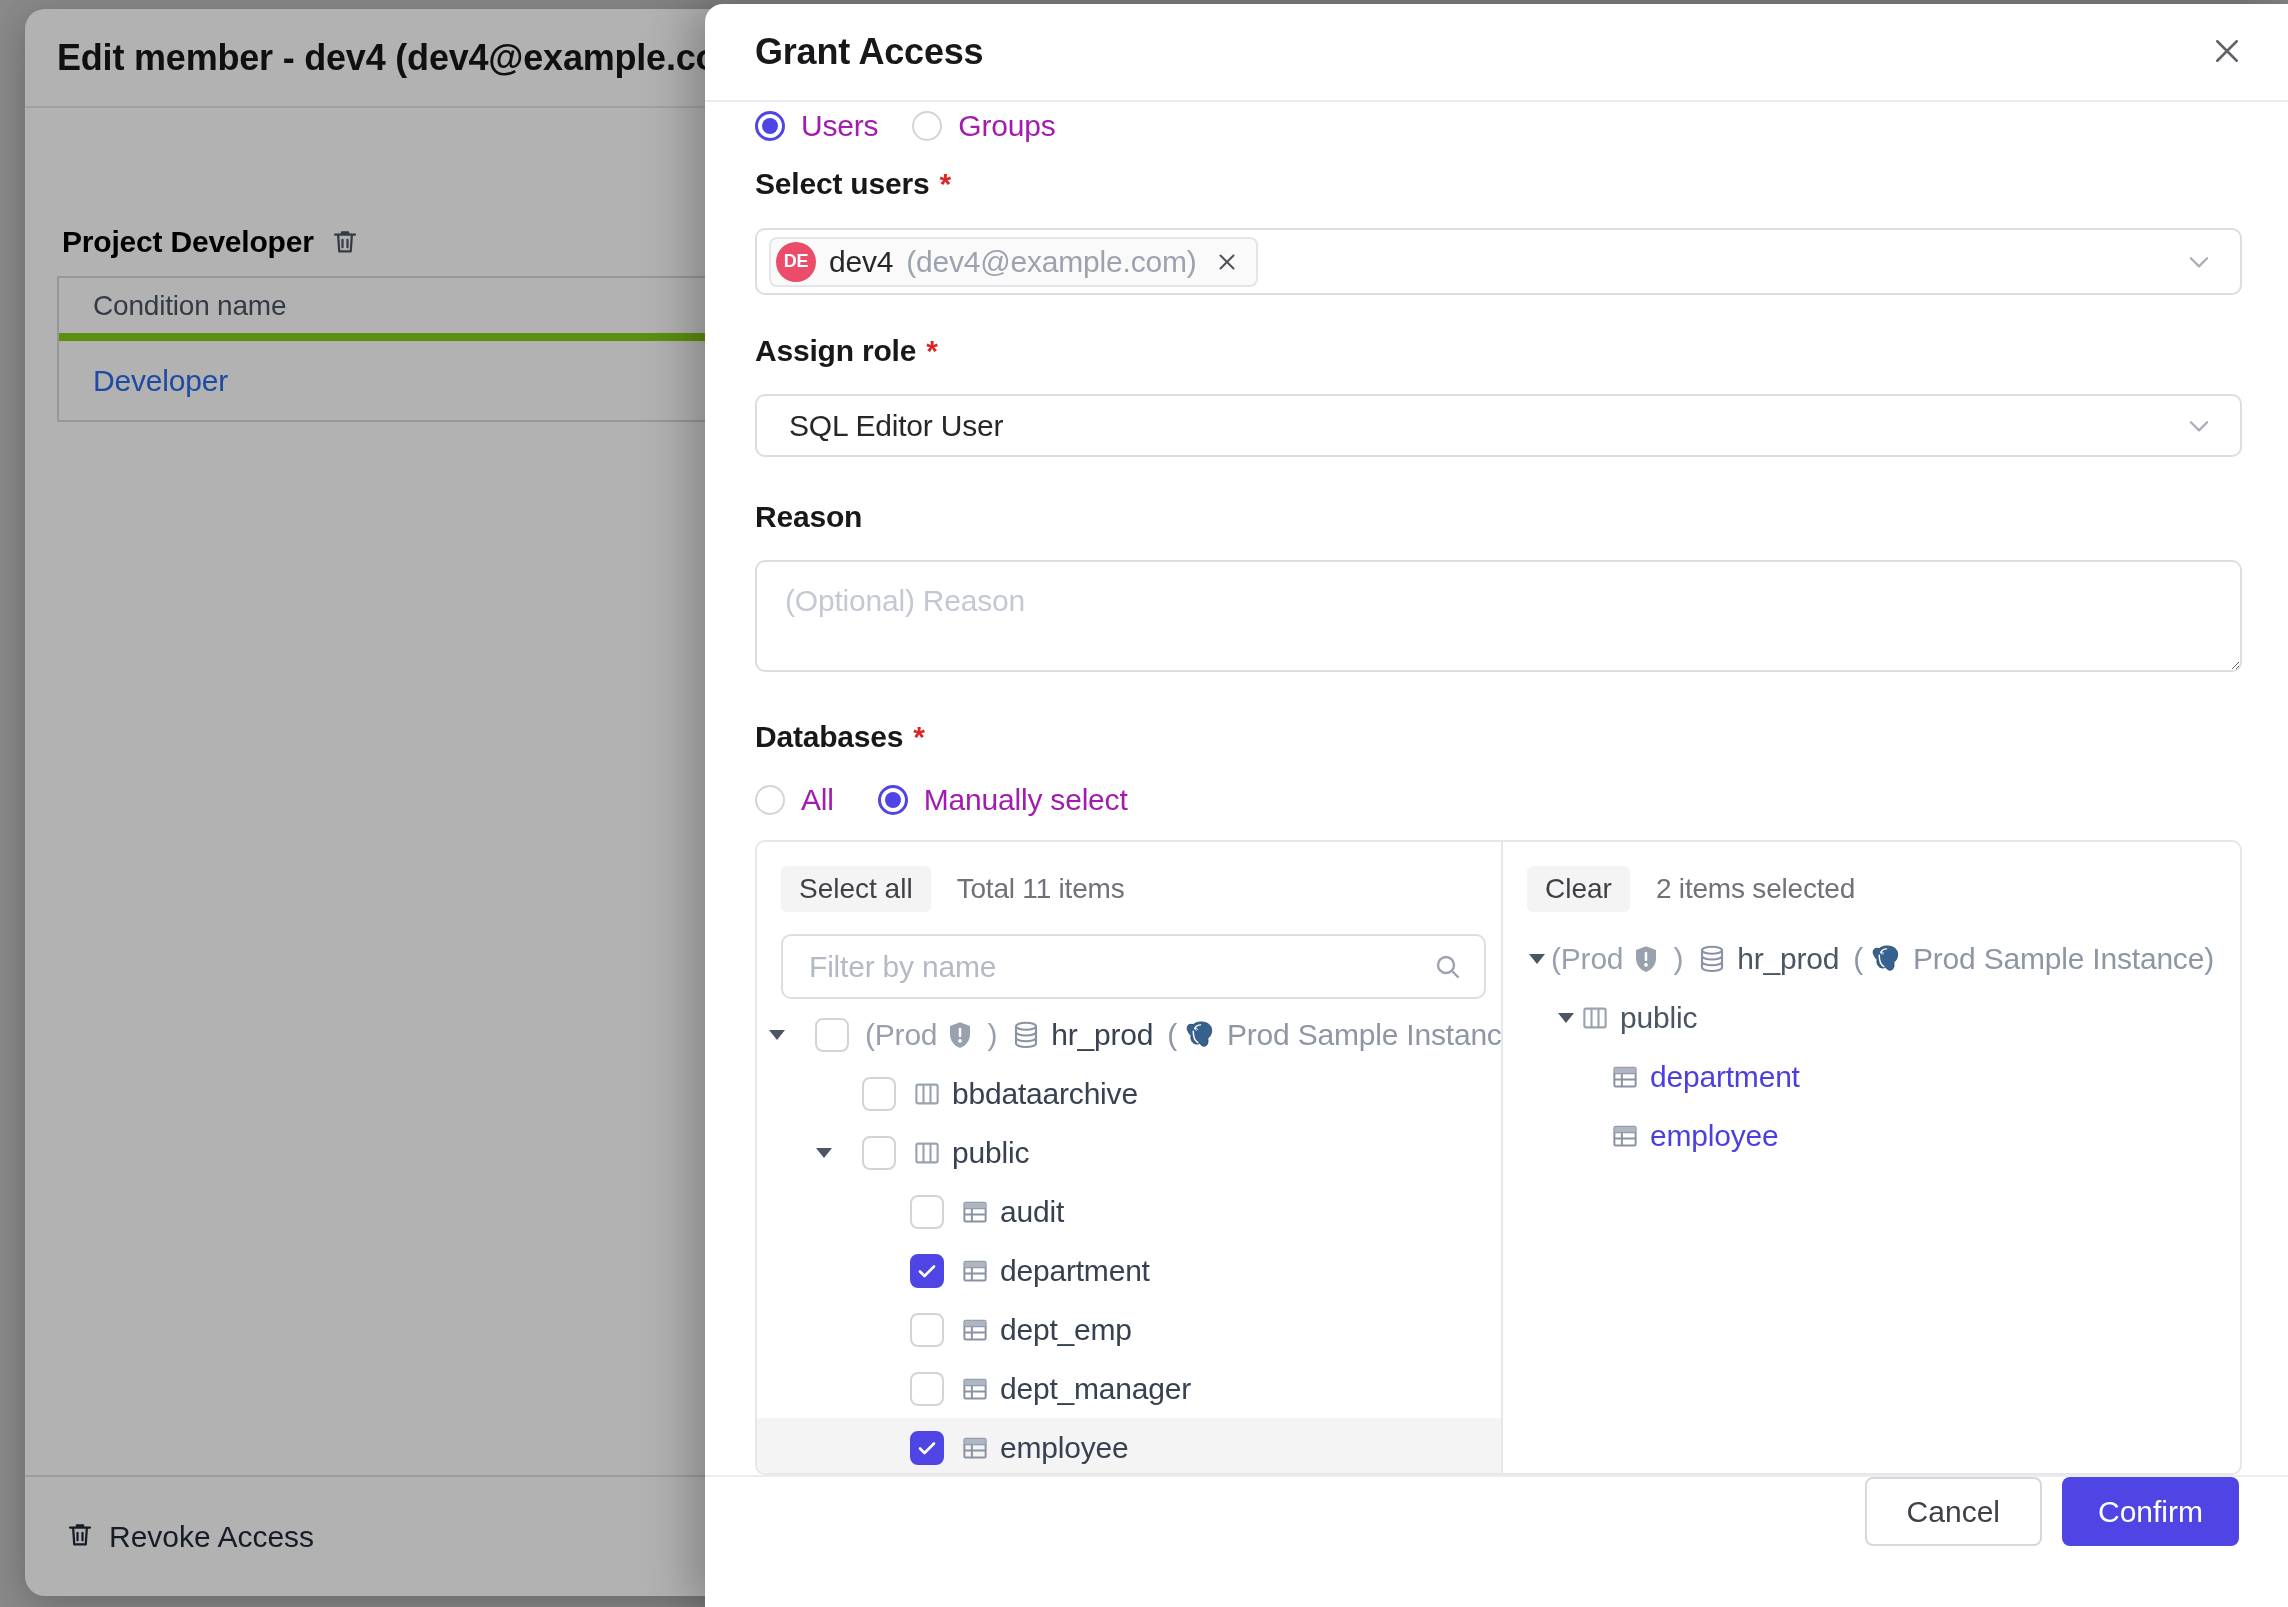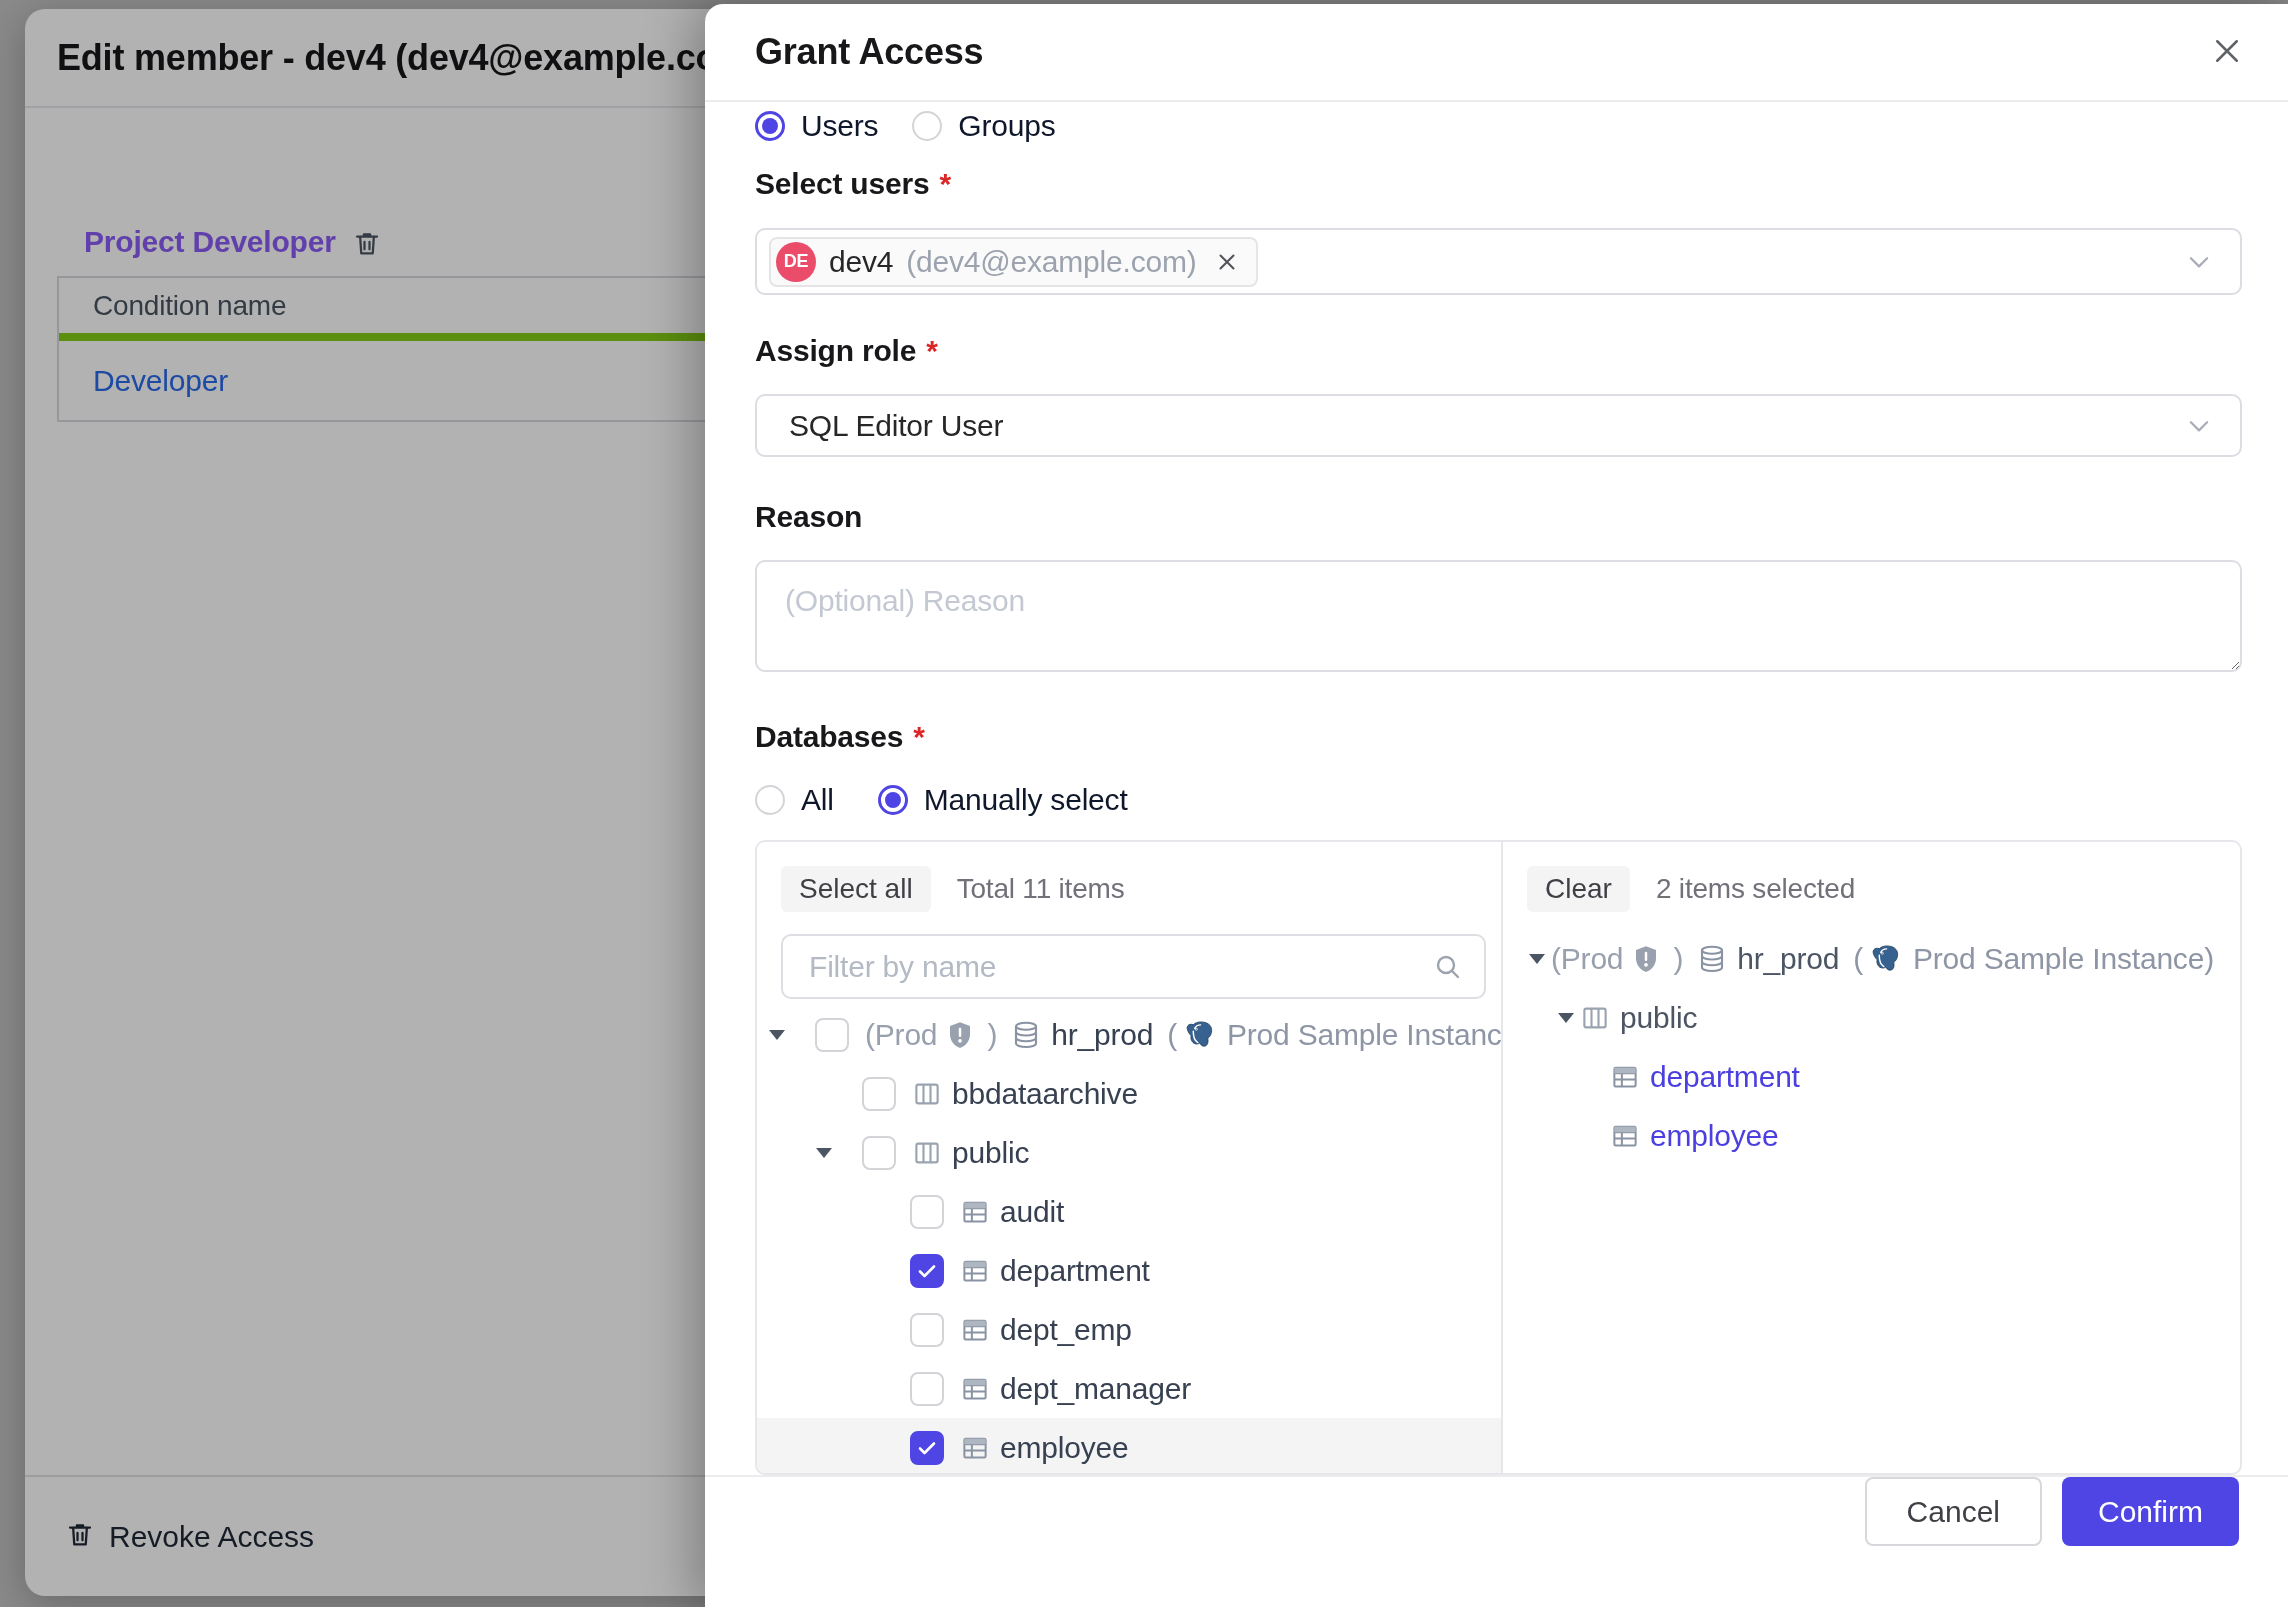--- a/index.html
+++ b/index.html
@@ -22,22 +22,22 @@
     position:absolute;left:25px;top:9px;width:2277px;height:1587px;
     background:#fff;border-radius:20px;box-shadow:0 8px 40px rgba(0,0,0,.25);
     overflow:hidden;
   }
   .edit-header{
     height:99px;border-bottom:2px solid #e5e7eb;
     display:flex;align-items:center;padding:0 32px;
   }
   .edit-title{font-size:36px;font-weight:700;color:#18181b;white-space:nowrap;overflow:hidden;}
   .proj-role{
-    position:absolute;left:59px;top:216px;display:flex;align-items:flex-end;gap:16px;
-    font-size:30px;font-weight:600;color:#8b5cf6;
+    position:absolute;left:37px;top:216px;display:flex;align-items:center;gap:16px;
+    font-size:30px;font-weight:600;color:#000000;
   }
   .cond-table{
     position:absolute;left:32px;top:267px;width:1139px;
     border:2px solid #d6d9de;
   }
   .cond-head{
     height:63px;display:flex;align-items:center;padding-left:34px;
     border-bottom:8px solid #84cc16;
     font-size:28px;font-weight:500;color:#4b5563;
   }
@@ -64,21 +64,21 @@
   }
   .drawer-title{font-size:36px;font-weight:600;color:#18181b;}
   .close-btn{margin-left:auto;width:48px;height:48px;display:flex;align-items:center;justify-content:center;background:none;border:none;cursor:pointer;}
   
   .radio{
     width:30px;height:30px;border-radius:50%;border:2px solid #d4d4d8;background:#fff;
     display:inline-flex;align-items:center;justify-content:center;flex:none;cursor:pointer;
   }
   .radio.selected{border-color:var(--accent);border-width:3px;}
   .radio.selected .dot{width:16px;height:16px;border-radius:50%;background:var(--accent);}
-  .radio-label{font-size:30px;color:#0f172a;margin-left:16px;}
+  .radio-label{font-size:30px;color:#a21caf;margin-left:16px;}
   .radio-row{position:absolute;left:50px;display:flex;align-items:center;height:46px;}
   .gap34{margin-left:34px;}
   .gap44{margin-left:44px;}
   
   .sec-label{position:absolute;left:50px;font-size:30px;font-weight:600;color:#18181b;display:flex;gap:10px;}
   .req{color:#dc2626;}
   
   .field{
     position:absolute;left:50px;width:1487px;background:#fff;
     border:2px solid #dbdde2;border-radius:10px;display:flex;align-items:center;

